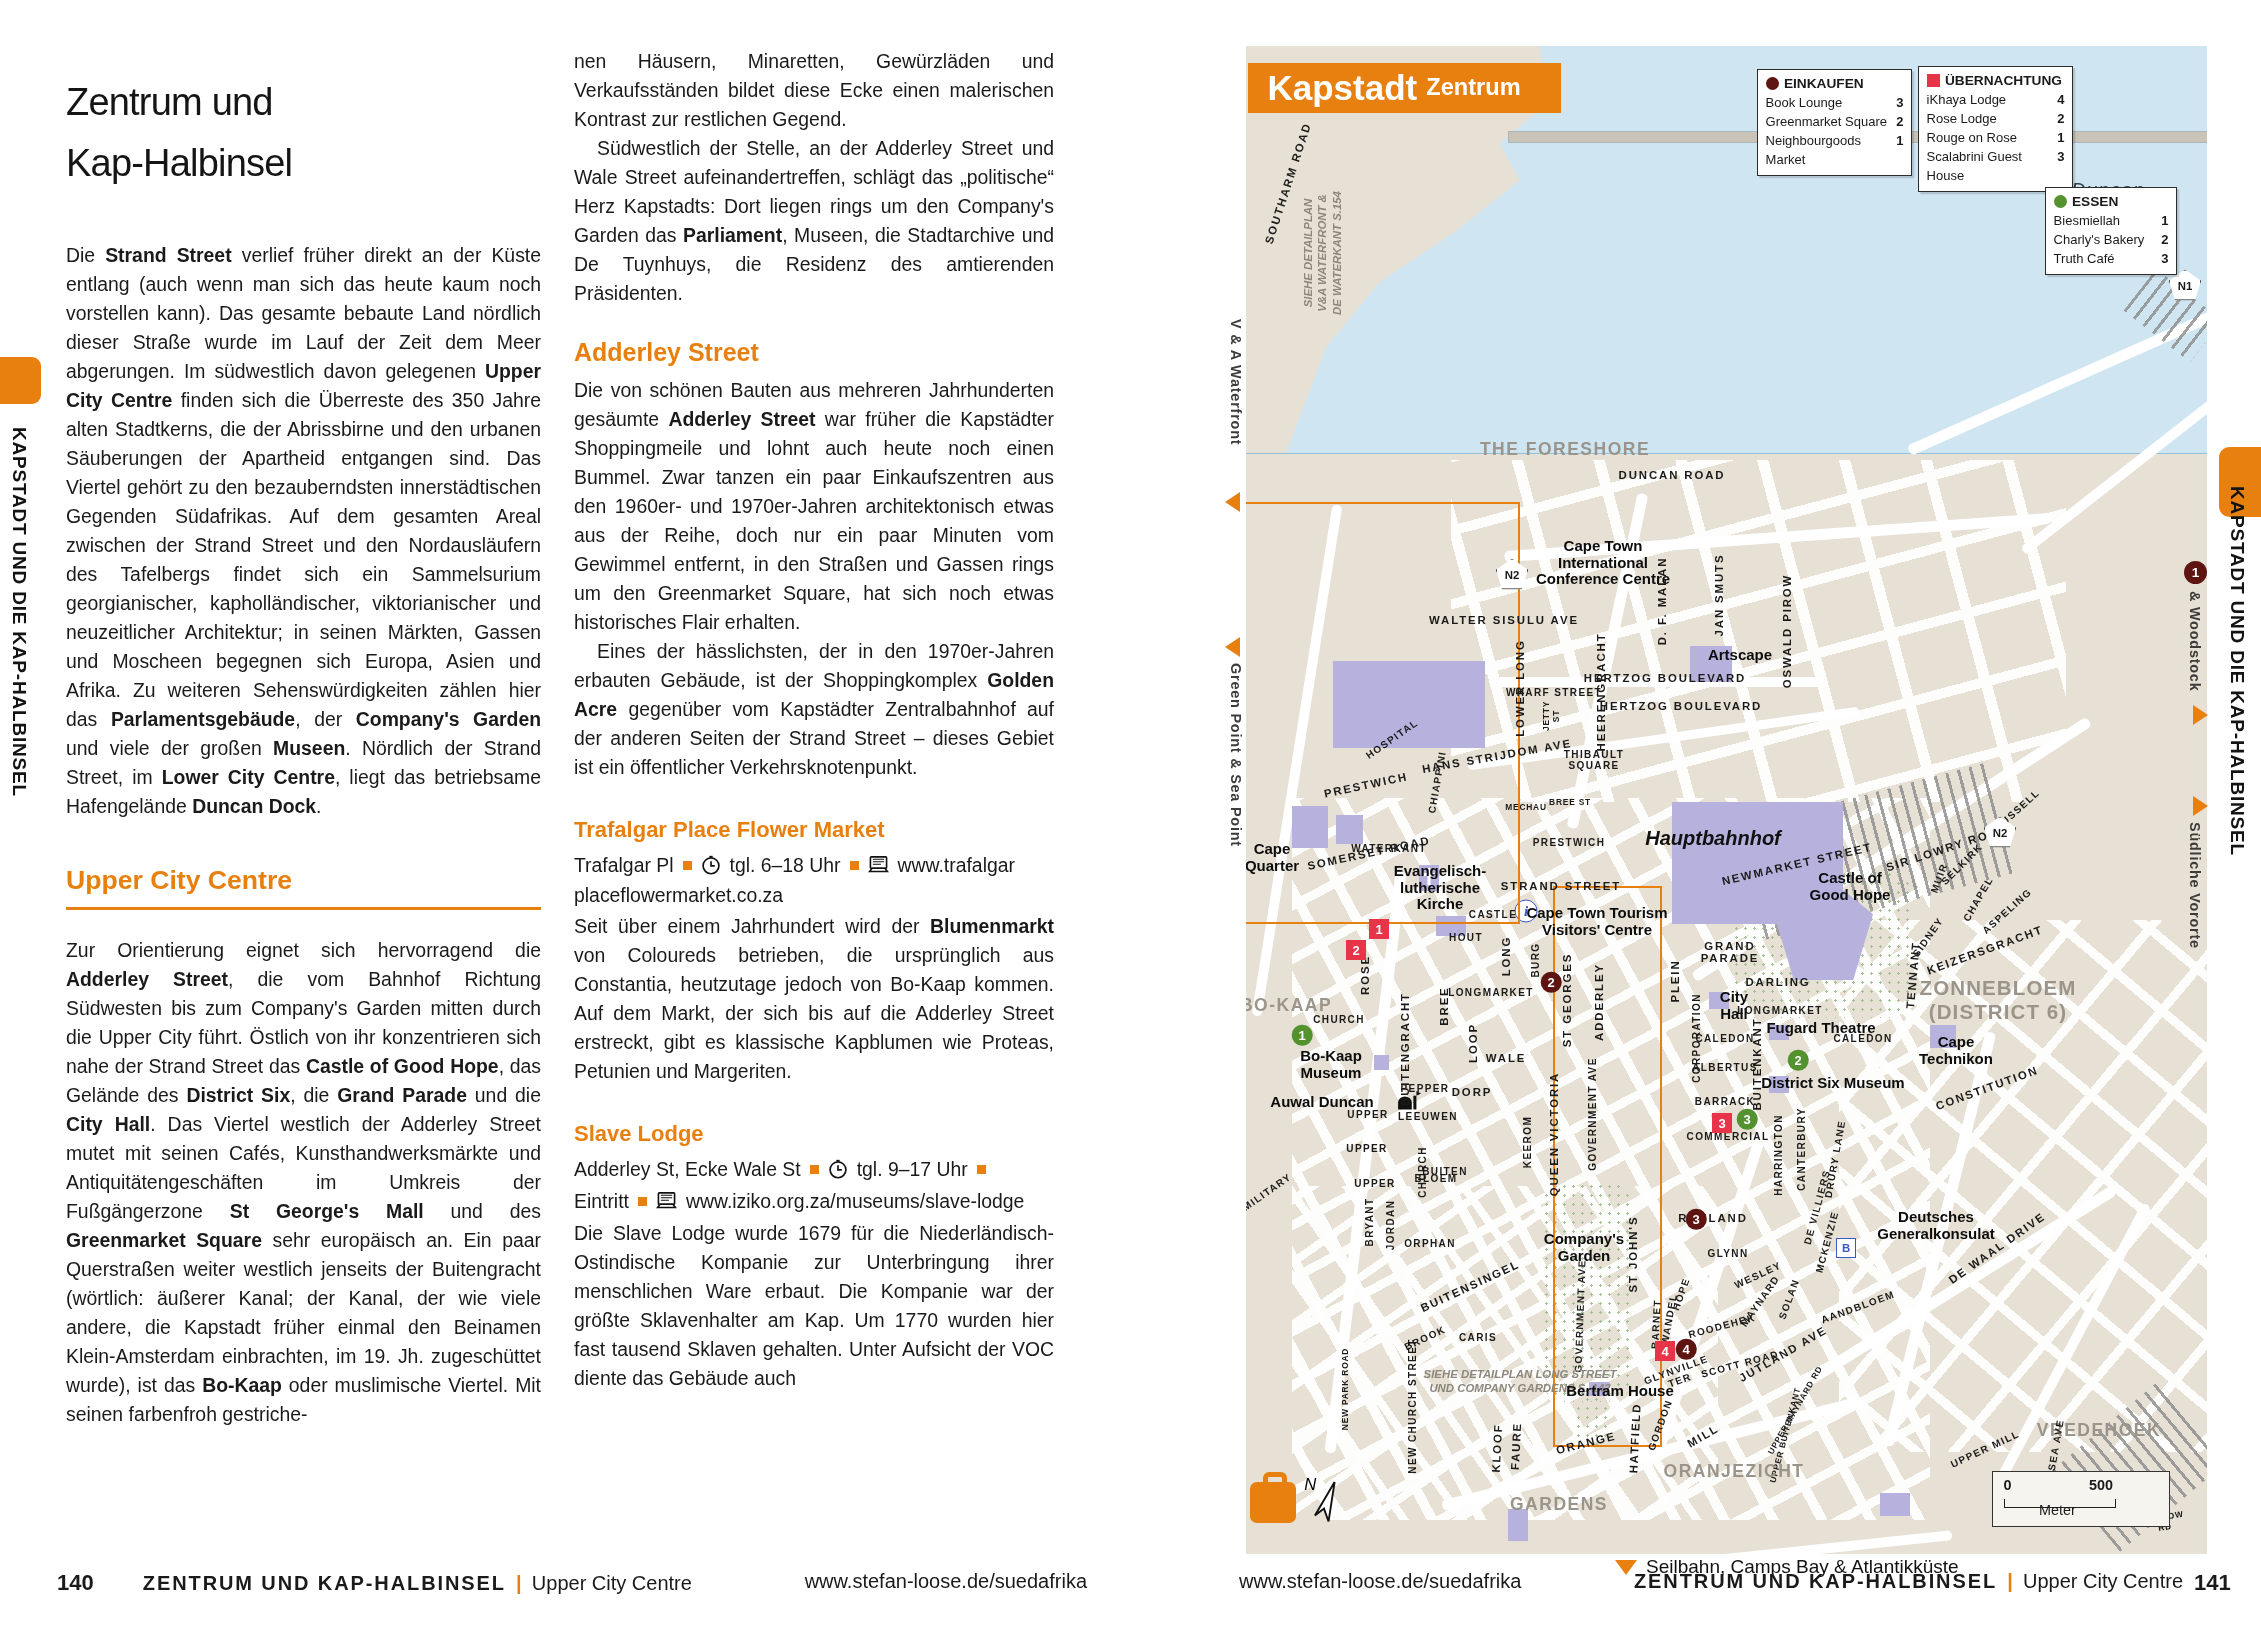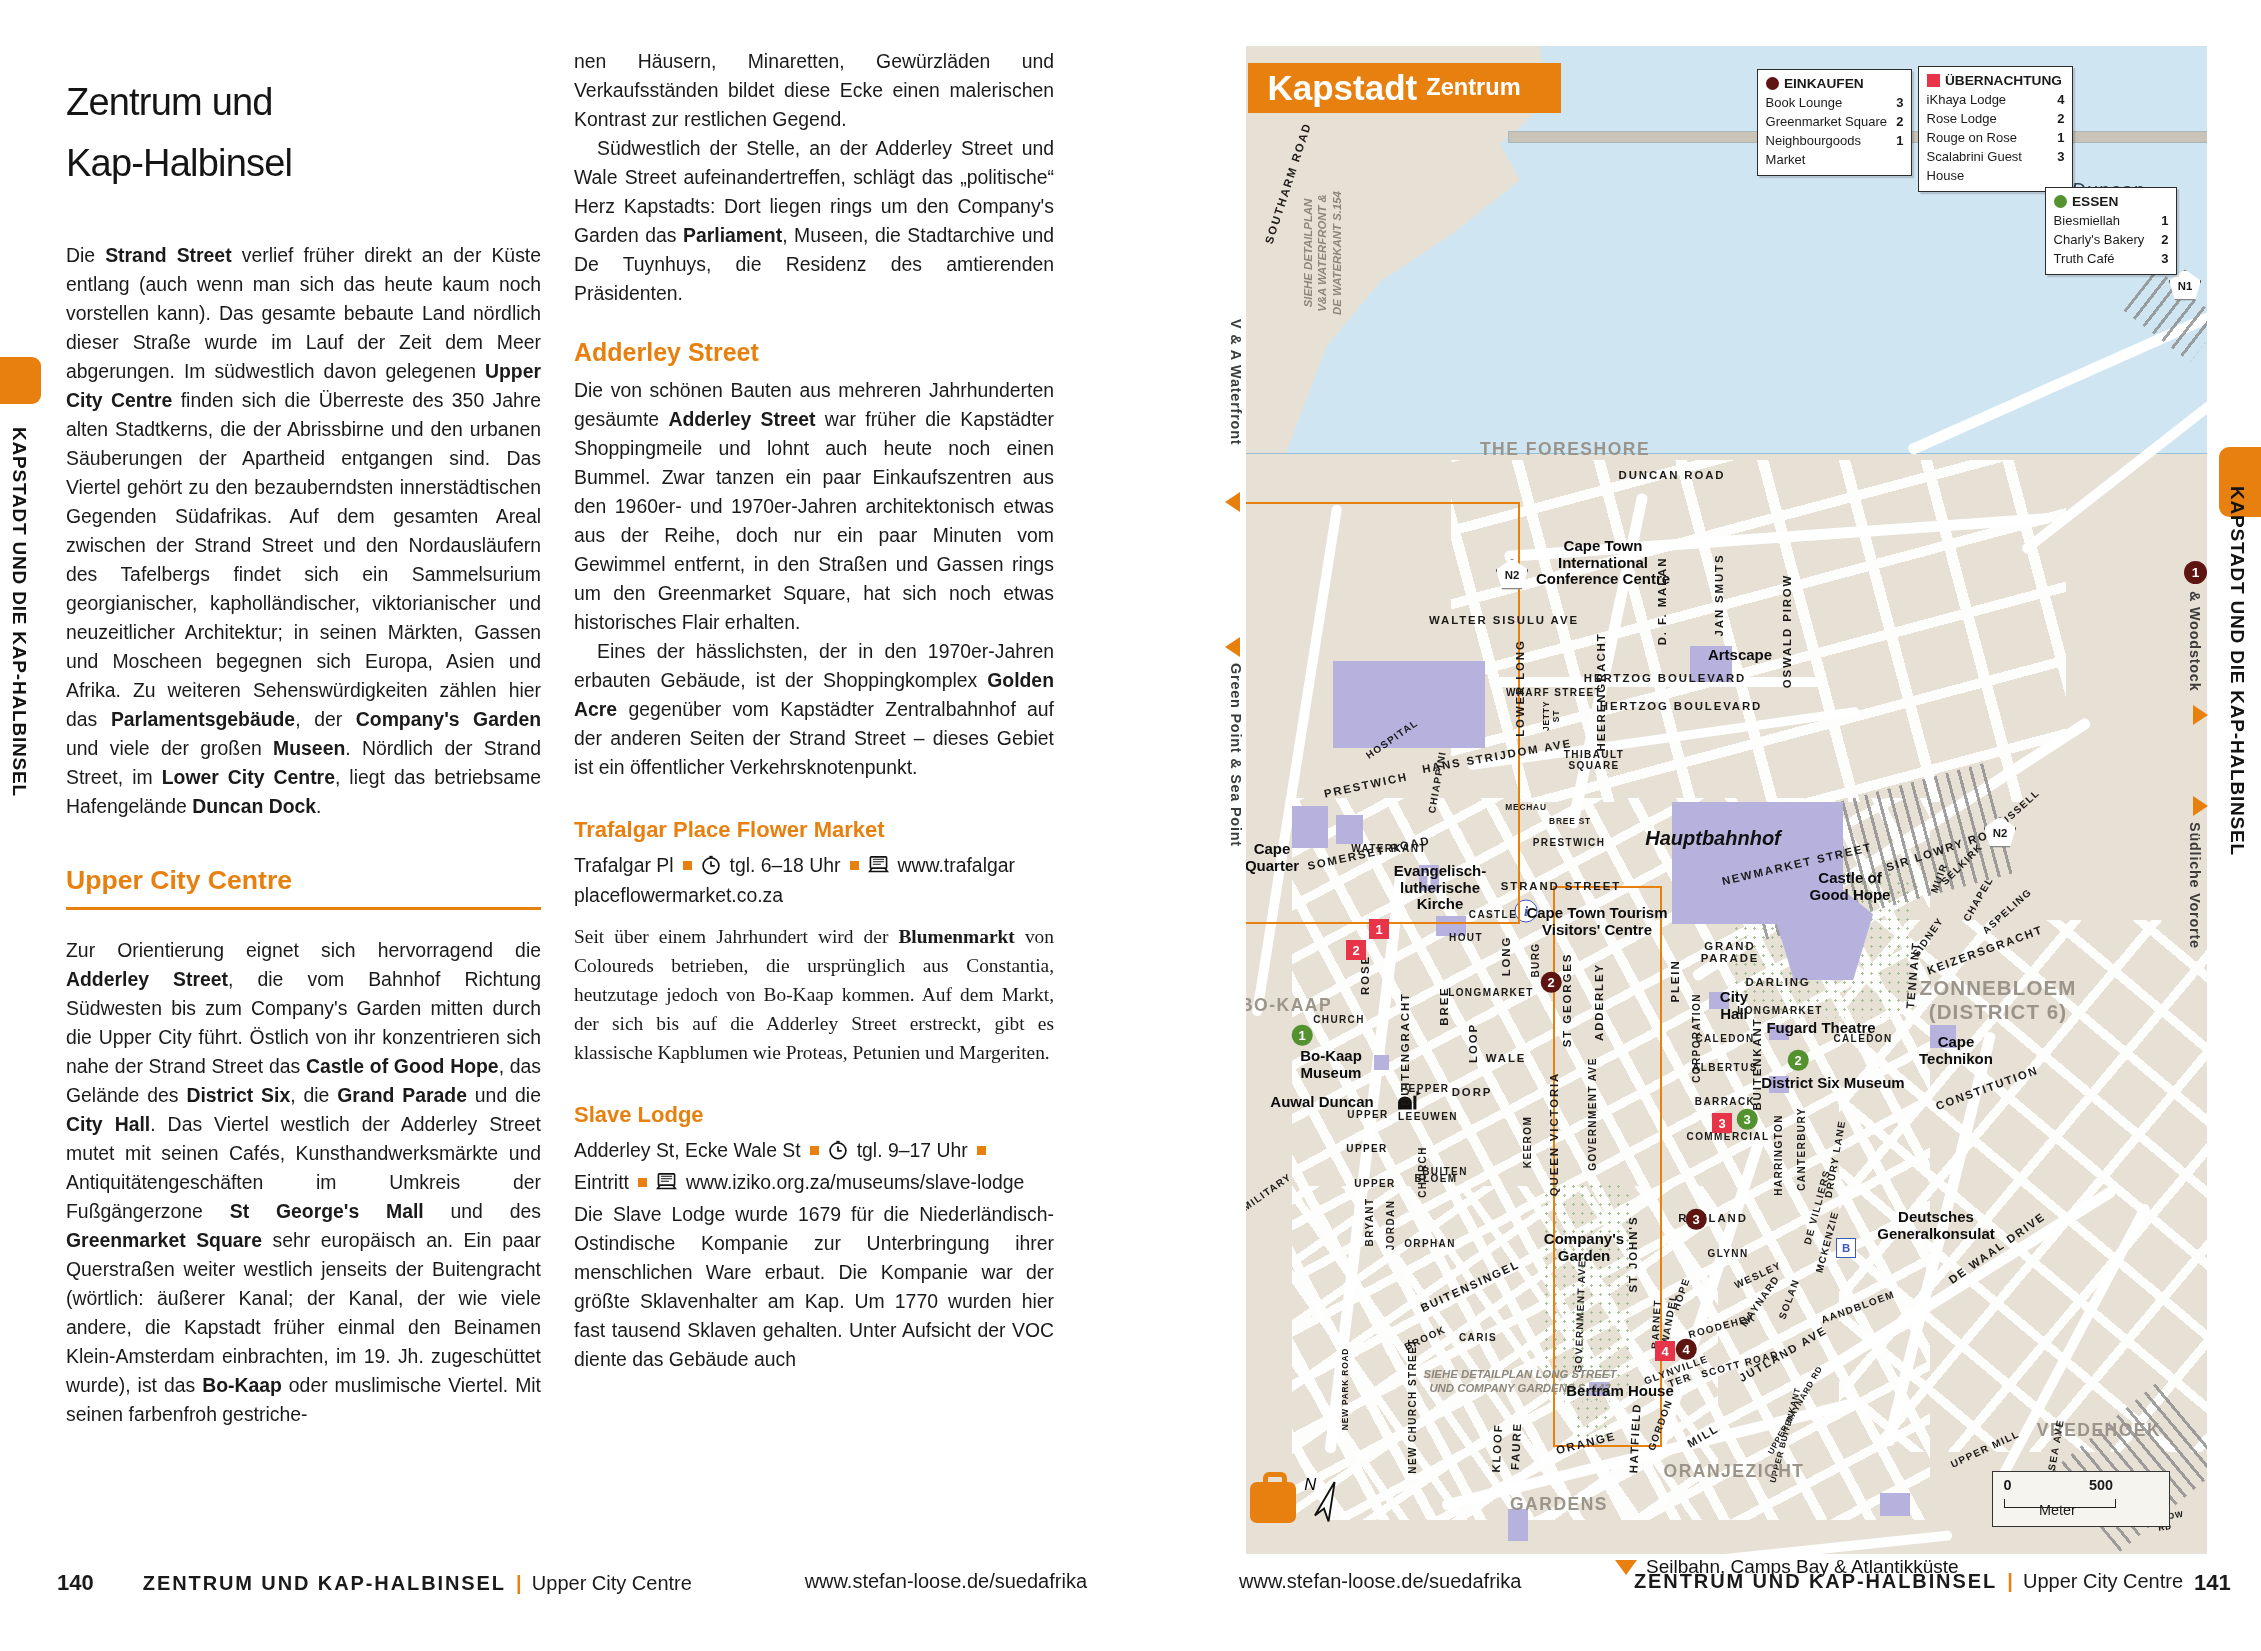--- a/index.html
+++ b/index.html
@@ -120,21 +120,21 @@
       <span>tgl. 6–18 Uhr</span>
       <span class="sq"></span>
       <svg class="ic" width="21" height="20" viewBox="0 0 26 24">
           <rect x="3" y="2" width="20" height="14" rx="1" fill="none" stroke="#111" stroke-width="2"></rect>
           <path d="M6 5h14M6 8h14M6 11h10" stroke="#111" stroke-width="1.3"></path>
           <path d="M2 20h22l-3-4H5z" fill="none" stroke="#111" stroke-width="2"></path>
         </svg>
       <span>www.trafalgar</span>
     </div>
     <div class="body-p">placeflowermarket.co.za</div>
-    <p class="body-p" style="margin-top:12px;font-family:Liberation Serif, serif;">Seit über einem Jahrhundert wird der <b>Blumenmarkt</b> von Coloureds betrieben, die ursprünglich aus Constantia, heutzutage jedoch von Bo-Kaap kommen. Auf dem Markt, der sich bis auf die Adderley Street erstreckt, gibt es klassische Kapblumen wie Proteas, Petunien und Margeriten.</p>
+    <p class="body-p" style="margin-top:2px;">Seit über einem Jahrhundert wird der <b>Blumenmarkt</b> von Coloureds betrieben, die ursprünglich aus Constantia, heutzutage jedoch von Bo-Kaap kommen. Auf dem Markt, der sich bis auf die Adderley Street erstreckt, gibt es klassische Kapblumen wie Proteas, Petunien und Margeriten.</p>
 
     <h4 class="h-sub" style="margin-top:35px;margin-bottom:6px;">Slave Lodge</h4>
     <div class="infoline">
       <span>Adderley St, Ecke Wale St</span>
       <span class="sq"></span>
       <svg class="ic" width="20" height="20" viewBox="0 0 24 24">
           <circle cx="12" cy="13" r="9.5" fill="none" stroke="#111" stroke-width="2"></circle>
           <path d="M12 7.5v5.5h4.5" fill="none" stroke="#111" stroke-width="2"></path>
           <path d="M10 2h4" stroke="#111" stroke-width="2"></path>
         </svg>
@@ -260,21 +260,21 @@
         <div class="ml tiny" style="left: 305px; top: 670px; --r: -90deg;">JETTY
 ST</div>
         <div class="ml st" style="left: 355px; top: 646px; --r: -90deg;">HEERENGRACHT</div>
         <div class="ml poi" style="left: 494px; top: 609px;">Artscape</div>
         <div class="ml st" style="left: 419px; top: 632px;">HERTZOG BOULEVARD</div>
         <div class="ml st" style="left: 435px; top: 660px;">HERTZOG BOULEVARD</div>
         <div class="ml st" style="left: 251px; top: 710px; --r: -10deg;">HANS STRIJDOM AVE</div>
         <div class="ml st2" style="left: 348px; top: 714px;">THIBAULT
 SQUARE</div>
         <div class="ml tiny" style="left: 280px; top: 761px;">MECHAU</div>
-        <div class="ml tiny" style="left: 324px; top: 756px; margin-top: 19px;">BREE ST</div>
+        <div class="ml tiny" style="left: 324px; top: 756px;">BREE ST</div>
         <div class="ml st" style="left: 120px; top: 739px; --r: -12deg;">PRESTWICH</div>
         <div class="ml st2" style="left: 323px; top: 796px;">PRESTWICH</div>
         <div class="ml st" style="left: 123px; top: 807px; --r: -12deg;">SOMERSET ROAD</div>
         <div class="ml st2" style="left: 146px; top: 693px; --r: -35deg;">HOSPITAL</div>
         <div class="ml st2" style="left: 191px; top: 736px; --r: -80deg;">CHIAPPINI</div>
         <div class="ml st2" style="left: 143px; top: 802px;">WATERKANT</div>
         <div class="ml poi" style="left: 26px; top: 811px;">Cape
 Quarter</div>
         <div class="ml poi" style="left: 194px; top: 842px;">Evangelisch-
 lutherische

